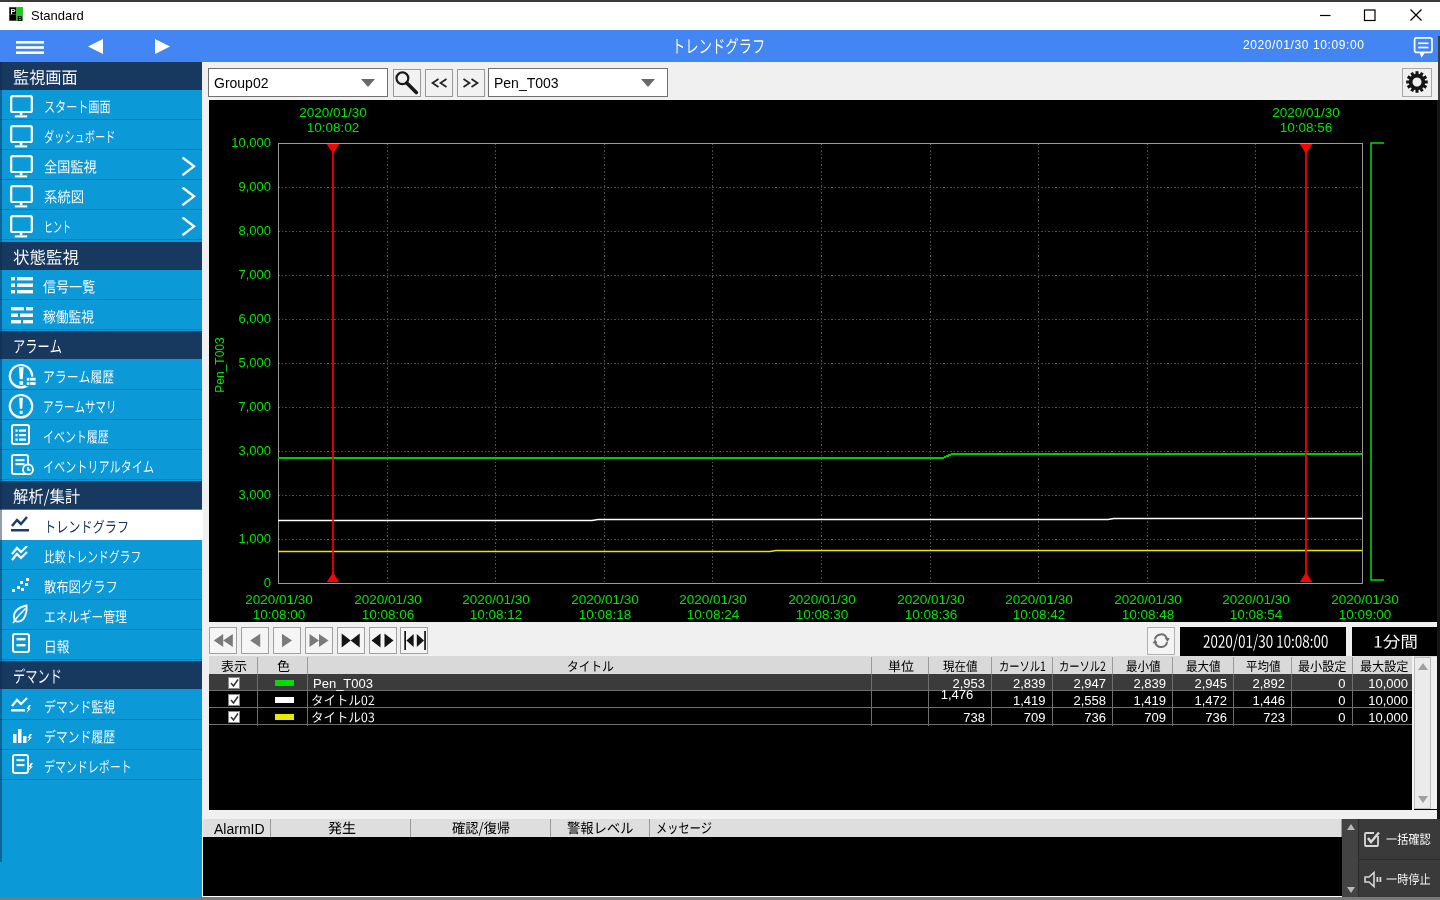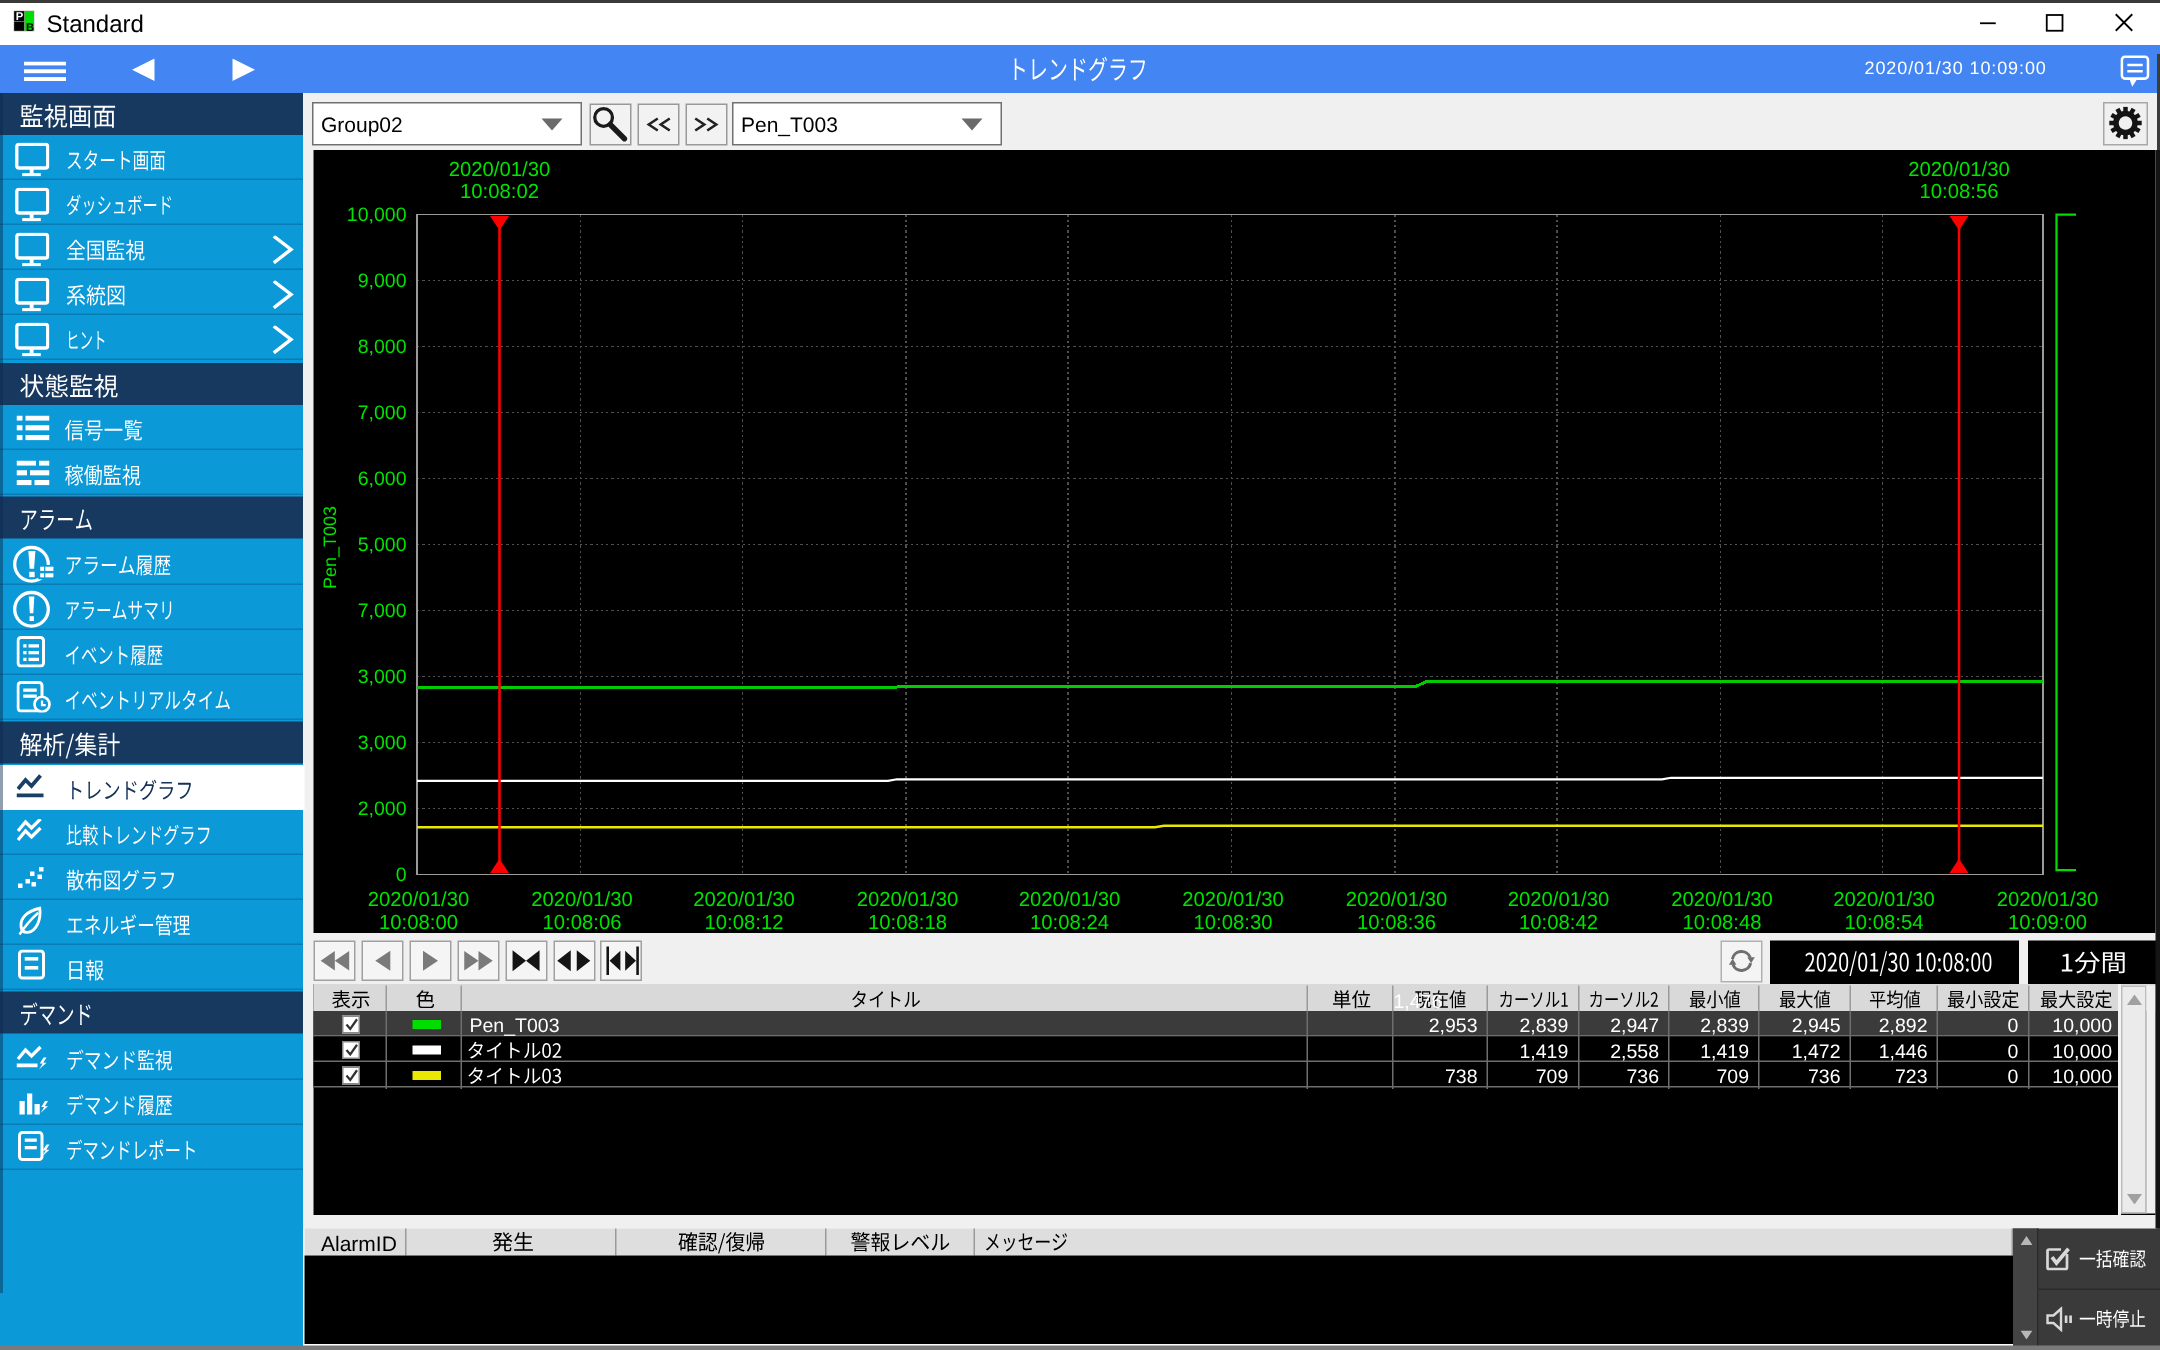--- a/index.html
+++ b/index.html
@@ -11,21 +11,21 @@
 <div class="abs" style="left:0px;top:2px;width:1440px;height:28px;background:#ffffff;"></div>
 <svg class="abs" style="left:9px;top:7px" width="14" height="14">
 <rect x="0" y="0" width="14" height="14" fill="#888"></rect>
 <rect x="0.5" y="0.5" width="6.5" height="6.5" fill="#000"></rect>
 <rect x="7.5" y="0.5" width="6" height="6.5" fill="#00dd00"></rect>
 <rect x="0.5" y="7.5" width="6.5" height="6" fill="#000"></rect>
 <rect x="7.5" y="7.5" width="6" height="6" fill="#00dd00"></rect>
 <text x="1.5" y="6.5" font-family="Liberation Sans" font-size="7.5" font-weight="bold" fill="#fff">P</text>
 <text x="8.3" y="13.8" font-family="Liberation Sans" font-size="7.5" font-weight="bold" fill="#000">B</text>
 </svg>
-<div class="abs" style="left:31px;top:8px;font-size:16px;color:#000;">Standard</div>
+<div class="abs" style="left:31px;top:8px;font-size:13px;color:#000;">Standard</div>
 <svg class="abs" style="left:1310px;top:2px" width="130" height="28">
       <line x1="10" y1="13.5" x2="20.5" y2="13.5" stroke="#000" stroke-width="1.2"></line>
       <rect x="54.5" y="8" width="10.5" height="10.5" fill="none" stroke="#000" stroke-width="1.2"></rect>
       <line x1="100.5" y1="7.5" x2="111.5" y2="18.5" stroke="#000" stroke-width="1.2"></line>
       <line x1="111.5" y1="7.5" x2="100.5" y2="18.5" stroke="#000" stroke-width="1.2"></line>
     </svg>
 <div class="abs" style="left:0px;top:30px;width:1440px;height:32px;background:#4385f3;"></div>
 <svg class="abs" style="left:16px;top:40.5px" width="28" height="13">
       <rect y="0" width="28" height="2.6" fill="#fff"></rect>
       <rect y="5.2" width="28" height="2.6" fill="#fff"></rect>
@@ -349,21 +349,21 @@
     </svg>
 <div class="abs" style="left:171px;top:135px;width:100px;text-align:right;font-size:13px;color:#00e400;">10,000</div>
 <div class="abs" style="left:171px;top:179px;width:100px;text-align:right;font-size:13px;color:#00e400;">9,000</div>
 <div class="abs" style="left:171px;top:223px;width:100px;text-align:right;font-size:13px;color:#00e400;">8,000</div>
 <div class="abs" style="left:171px;top:267px;width:100px;text-align:right;font-size:13px;color:#00e400;">7,000</div>
 <div class="abs" style="left:171px;top:311px;width:100px;text-align:right;font-size:13px;color:#00e400;">6,000</div>
 <div class="abs" style="left:171px;top:355px;width:100px;text-align:right;font-size:13px;color:#00e400;">5,000</div>
 <div class="abs" style="left:171px;top:399px;width:100px;text-align:right;font-size:13px;color:#00e400;">7,000</div>
 <div class="abs" style="left:171px;top:443px;width:100px;text-align:right;font-size:13px;color:#00e400;">3,000</div>
 <div class="abs" style="left:171px;top:487px;width:100px;text-align:right;font-size:13px;color:#00e400;">3,000</div>
-<div class="abs" style="left:171px;top:531px;width:100px;text-align:right;font-size:13px;color:#00e400;">2,000</div>
+<div class="abs" style="left:171px;top:531px;width:100px;text-align:right;font-size:13px;color:#00e400;">1,000</div>
 <div class="abs" style="left:171px;top:575px;width:100px;text-align:right;font-size:13px;color:#00e400;">0</div>
 <div class="abs" style="left:224px;top:592px;width:110px;text-align:center;font-size:13.5px;color:#00e400;">2020/01/30<br>10:08:00</div>
 <div class="abs" style="left:333px;top:592px;width:110px;text-align:center;font-size:13.5px;color:#00e400;">2020/01/30<br>10:08:06</div>
 <div class="abs" style="left:441px;top:592px;width:110px;text-align:center;font-size:13.5px;color:#00e400;">2020/01/30<br>10:08:12</div>
 <div class="abs" style="left:550px;top:592px;width:110px;text-align:center;font-size:13.5px;color:#00e400;">2020/01/30<br>10:08:18</div>
 <div class="abs" style="left:658px;top:592px;width:110px;text-align:center;font-size:13.5px;color:#00e400;">2020/01/30<br>10:08:24</div>
 <div class="abs" style="left:767px;top:592px;width:110px;text-align:center;font-size:13.5px;color:#00e400;">2020/01/30<br>10:08:30</div>
 <div class="abs" style="left:876px;top:592px;width:110px;text-align:center;font-size:13.5px;color:#00e400;">2020/01/30<br>10:08:36</div>
 <div class="abs" style="left:984px;top:592px;width:110px;text-align:center;font-size:13.5px;color:#00e400;">2020/01/30<br>10:08:42</div>
 <div class="abs" style="left:1093px;top:592px;width:110px;text-align:center;font-size:13.5px;color:#00e400;">2020/01/30<br>10:08:48</div>
@@ -480,21 +480,21 @@
 <div class="abs" style="left:1352.5px;top:675.5px;width:55.5px;text-align:right;font-size:13px;color:#fff;">10,000</div>
 <div class="abs" style="left:209px;top:691.2px;width:1203px;height:17px;background:#000000;border-bottom:1px solid #6e6e6e;"></div>
 <div class="abs" style="left:228px;top:693.7px;width:12px;height:12px;background:#fff;border:1px solid #888;"></div>
 <svg class="abs" style="left:229px;top:695.2px" width="11" height="10">
       <path d="M2,5 L4.5,8 L9,1.5" fill="none" stroke="#333" stroke-width="1.5"></path>
     </svg>
 <div class="abs" style="left:274.5px;top:696.7px;width:19px;height:6px;background:#ffffff;"></div>
 <svg style="position:absolute;left:311.0px;top:689.6px;overflow:visible" width="66" height="20">
       <path transform="translate(0,15.1) scale(0.9600,1)" d="M5.4 -6Q6 -5.6 6.7 -5.1Q7.4 -4.7 8.1 -4.2Q8.8 -3.8 9.4 -3.3Q10 -2.8 10.5 -2.4L9.7 -1.5Q9.3 -1.9 8.7 -2.4Q8 -2.9 7.4 -3.4Q6.7 -3.9 6 -4.4Q5.3 -4.9 4.7 -5.2ZM11.3 -8.3Q11.3 -8.2 11.2 -8Q11.1 -7.8 11 -7.6Q10.9 -7 10.5 -6.2Q10.2 -5.4 9.7 -4.7Q9.3 -3.9 8.7 -3.2Q7.8 -2.1 6.5 -1.1Q5.2 -0.1 3.4 0.6L2.4 -0.2Q3.6 -0.6 4.6 -1.2Q5.6 -1.7 6.4 -2.4Q7.2 -3 7.8 -3.7Q8.3 -4.3 8.7 -5.1Q9.1 -5.8 9.5 -6.5Q9.8 -7.2 9.9 -7.8H5.1L5.5 -8.7H9.6Q9.9 -8.7 10.1 -8.8Q10.3 -8.8 10.5 -8.9ZM7 -10.2Q6.8 -9.9 6.6 -9.7Q6.5 -9.4 6.4 -9.2Q6 -8.5 5.4 -7.6Q4.8 -6.8 3.9 -5.9Q3.1 -5.1 2.1 -4.4L1.2 -5Q2.3 -5.7 3.1 -6.6Q4 -7.4 4.5 -8.2Q5.1 -9 5.4 -9.6Q5.5 -9.7 5.6 -10Q5.7 -10.3 5.8 -10.6Z M14.1 -4.7Q15.8 -5.1 17.3 -5.8Q18.7 -6.4 19.8 -7.1Q20.5 -7.6 21.1 -8.1Q21.8 -8.6 22.3 -9.1Q22.9 -9.6 23.3 -10.2L24.2 -9.4Q23.7 -8.8 23 -8.2Q22.4 -7.7 21.7 -7.2Q21 -6.6 20.2 -6.2Q19.5 -5.7 18.6 -5.3Q17.7 -4.8 16.7 -4.4Q15.7 -4 14.6 -3.7ZM19.6 -6.6 20.7 -6.9V-1Q20.7 -0.7 20.7 -0.5Q20.7 -0.2 20.7 0Q20.8 0.3 20.8 0.4H19.5Q19.5 0.3 19.5 0Q19.6 -0.2 19.6 -0.5Q19.6 -0.7 19.6 -1Z M30.4 -1.1Q30.4 -1.3 30.4 -1.9Q30.4 -2.4 30.4 -3.2Q30.4 -4 30.4 -4.8Q30.4 -5.6 30.4 -6.4Q30.4 -7.2 30.4 -7.8Q30.4 -8.4 30.4 -8.7Q30.4 -9 30.4 -9.4Q30.3 -9.8 30.3 -10.1H31.6Q31.5 -9.8 31.5 -9.4Q31.5 -9 31.5 -8.7Q31.5 -8.2 31.5 -7.5Q31.5 -6.8 31.5 -6Q31.5 -5.2 31.5 -4.4Q31.5 -3.6 31.5 -2.9Q31.5 -2.2 31.5 -1.8Q31.5 -1.3 31.5 -1.1Q31.5 -0.9 31.5 -0.7Q31.5 -0.4 31.5 -0.1Q31.5 0.2 31.6 0.4H30.3Q30.3 0.1 30.4 -0.4Q30.4 -0.8 30.4 -1.1ZM31.2 -6.7Q31.9 -6.5 32.6 -6.2Q33.4 -5.9 34.2 -5.6Q35 -5.3 35.8 -5Q36.5 -4.7 37 -4.4L36.6 -3.3Q36 -3.7 35.3 -4Q34.6 -4.3 33.9 -4.6Q33.1 -4.9 32.5 -5.1Q31.8 -5.3 31.2 -5.5Z M45.8 -0.3Q45.9 -0.4 45.9 -0.6Q45.9 -0.8 45.9 -1Q45.9 -1.1 45.9 -1.6Q45.9 -2 45.9 -2.7Q45.9 -3.3 45.9 -4.1Q45.9 -4.8 45.9 -5.6Q45.9 -6.3 45.9 -7Q45.9 -7.7 45.9 -8.1Q45.9 -8.6 45.9 -8.8Q45.9 -9.2 45.9 -9.4Q45.8 -9.7 45.8 -9.8H47Q47 -9.7 47 -9.4Q47 -9.2 47 -8.8Q47 -8.6 47 -8.1Q47 -7.7 47 -7Q47 -6.4 47 -5.6Q47 -4.9 47 -4.1Q47 -3.4 47 -2.8Q47 -2.2 47 -1.8Q47 -1.4 47 -1.3Q47.6 -1.6 48.3 -2Q49 -2.5 49.6 -3.1Q50.3 -3.8 50.8 -4.5L51.4 -3.6Q50.8 -2.8 50.1 -2.2Q49.3 -1.5 48.5 -0.9Q47.7 -0.4 46.9 0Q46.8 0.1 46.7 0.2Q46.6 0.2 46.5 0.3ZM39.9 -0.3Q40.7 -0.9 41.2 -1.8Q41.8 -2.6 42.1 -3.5Q42.3 -4 42.3 -4.6Q42.4 -5.3 42.5 -6.1Q42.5 -6.8 42.5 -7.5Q42.5 -8.2 42.5 -8.8Q42.5 -9 42.5 -9.3Q42.5 -9.5 42.4 -9.7H43.6Q43.6 -9.6 43.6 -9.5Q43.6 -9.3 43.6 -9.2Q43.5 -9 43.5 -8.8Q43.5 -8.2 43.5 -7.5Q43.5 -6.8 43.5 -6Q43.4 -5.2 43.4 -4.4Q43.3 -3.7 43.1 -3.2Q42.9 -2.2 42.3 -1.3Q41.7 -0.4 40.8 0.3Z M55.6 0.2Q54.7 0.2 54 -0.4Q53.4 -0.9 53 -2Q52.6 -3.1 52.6 -4.8Q52.6 -6.5 53 -7.5Q53.4 -8.6 54 -9.2Q54.7 -9.7 55.6 -9.7Q56.5 -9.7 57.2 -9.2Q57.9 -8.6 58.2 -7.5Q58.6 -6.5 58.6 -4.8Q58.6 -3.1 58.2 -2Q57.9 -0.9 57.2 -0.4Q56.5 0.2 55.6 0.2ZM55.6 -0.8Q56.2 -0.8 56.6 -1.2Q57 -1.6 57.2 -2.5Q57.4 -3.4 57.4 -4.8Q57.4 -6.2 57.2 -7.1Q57 -7.9 56.6 -8.4Q56.2 -8.8 55.6 -8.8Q55.1 -8.8 54.7 -8.4Q54.2 -7.9 54 -7.1Q53.8 -6.2 53.8 -4.8Q53.8 -3.4 54 -2.5Q54.2 -1.6 54.7 -1.2Q55.1 -0.8 55.6 -0.8Z M59.8 0V-0.7Q61.3 -2 62.3 -3.1Q63.2 -4.2 63.7 -5.1Q64.2 -6 64.2 -6.9Q64.2 -7.4 64 -7.8Q63.8 -8.3 63.4 -8.5Q63 -8.7 62.4 -8.7Q61.8 -8.7 61.3 -8.4Q60.8 -8.1 60.4 -7.6L59.7 -8.3Q60.3 -8.9 61 -9.3Q61.6 -9.7 62.5 -9.7Q63.4 -9.7 64 -9.4Q64.6 -9 65 -8.4Q65.3 -7.7 65.3 -6.9Q65.3 -6 64.9 -5Q64.4 -4 63.5 -3Q62.7 -2 61.6 -0.9Q62 -1 62.4 -1Q62.8 -1 63.1 -1H65.8V0Z" fill="#ffffff"></path>
     </svg>
-<div class="abs" style="left:929px;top:660px;width:56px;text-align:left;font-size:13px;color:#fff;">1,476</div>
+<div class="abs" style="left:929px;top:687px;width:56px;text-align:center;font-size:13px;color:#fff;">1,476</div>
 <div class="abs" style="left:992px;top:692.7px;width:53.5px;text-align:right;font-size:13px;color:#fff;">1,419</div>
 <div class="abs" style="left:1052.5px;top:692.7px;width:53.5px;text-align:right;font-size:13px;color:#fff;">2,558</div>
 <div class="abs" style="left:1113px;top:692.7px;width:53px;text-align:right;font-size:13px;color:#fff;">1,419</div>
 <div class="abs" style="left:1173px;top:692.7px;width:54px;text-align:right;font-size:13px;color:#fff;">1,472</div>
 <div class="abs" style="left:1234px;top:692.7px;width:51px;text-align:right;font-size:13px;color:#fff;">1,446</div>
 <div class="abs" style="left:1292px;top:692.7px;width:53.5px;text-align:right;font-size:13px;color:#fff;">0</div>
 <div class="abs" style="left:1352.5px;top:692.7px;width:55.5px;text-align:right;font-size:13px;color:#fff;">10,000</div>
 <div class="abs" style="left:209px;top:708.4000000000001px;width:1203px;height:17px;background:#000000;border-bottom:1px solid #6e6e6e;"></div>
 <div class="abs" style="left:228px;top:710.9000000000001px;width:12px;height:12px;background:#fff;border:1px solid #888;"></div>
 <svg class="abs" style="left:229px;top:712.4000000000001px" width="11" height="10">

